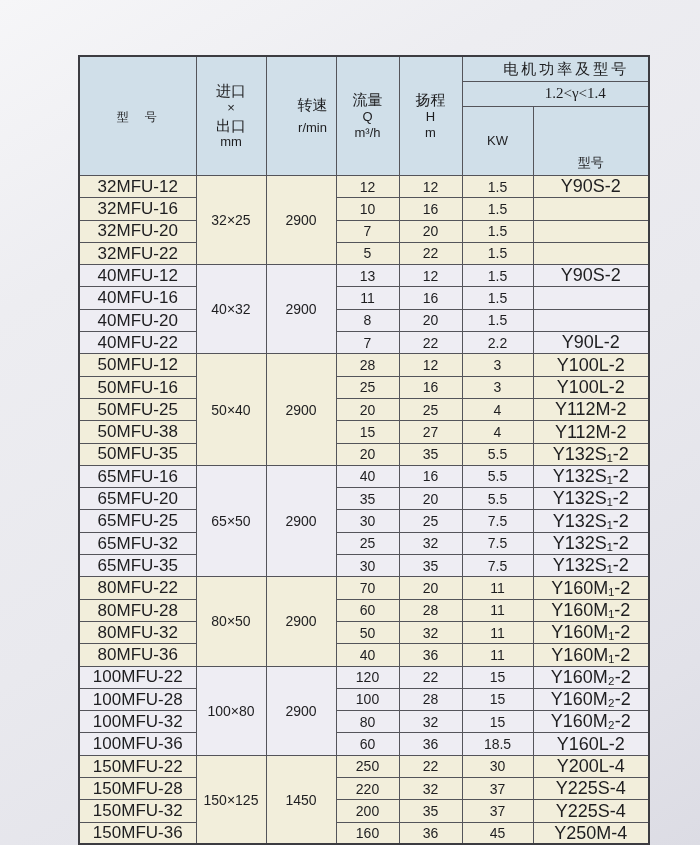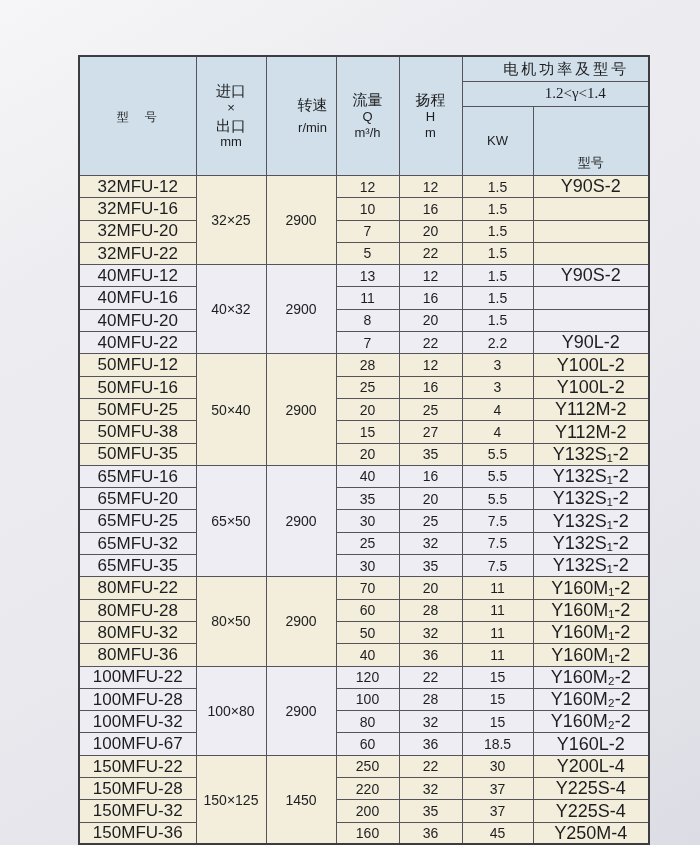--- a/index.html
+++ b/index.html
@@ -298,21 +298,21 @@
           <td data-name="motor-model-cell">Y160M₂-2</td>
         </tr>
         <tr class="plain" data-name="table-row">
           <td data-name="model-cell">100MFU-32</td>
           <td data-name="flow-cell">80</td>
           <td data-name="head-cell">32</td>
           <td data-name="power-cell">15</td>
           <td data-name="motor-model-cell">Y160M₂-2</td>
         </tr>
         <tr class="plain" data-name="table-row">
-          <td data-name="model-cell">100MFU-67</td>
+          <td data-name="model-cell">100MFU-36</td>
           <td data-name="flow-cell">60</td>
           <td data-name="head-cell">36</td>
           <td data-name="power-cell">18.5</td>
           <td data-name="motor-model-cell">Y160L-2</td>
         </tr>
         <tr class="cream" data-name="table-row">
           <td data-name="model-cell">150MFU-22</td>
           <td data-name="inlet-outlet-cell" rowspan="4">150×125</td>
           <td data-name="speed-cell" rowspan="4">1450</td>
           <td data-name="flow-cell">250</td>

